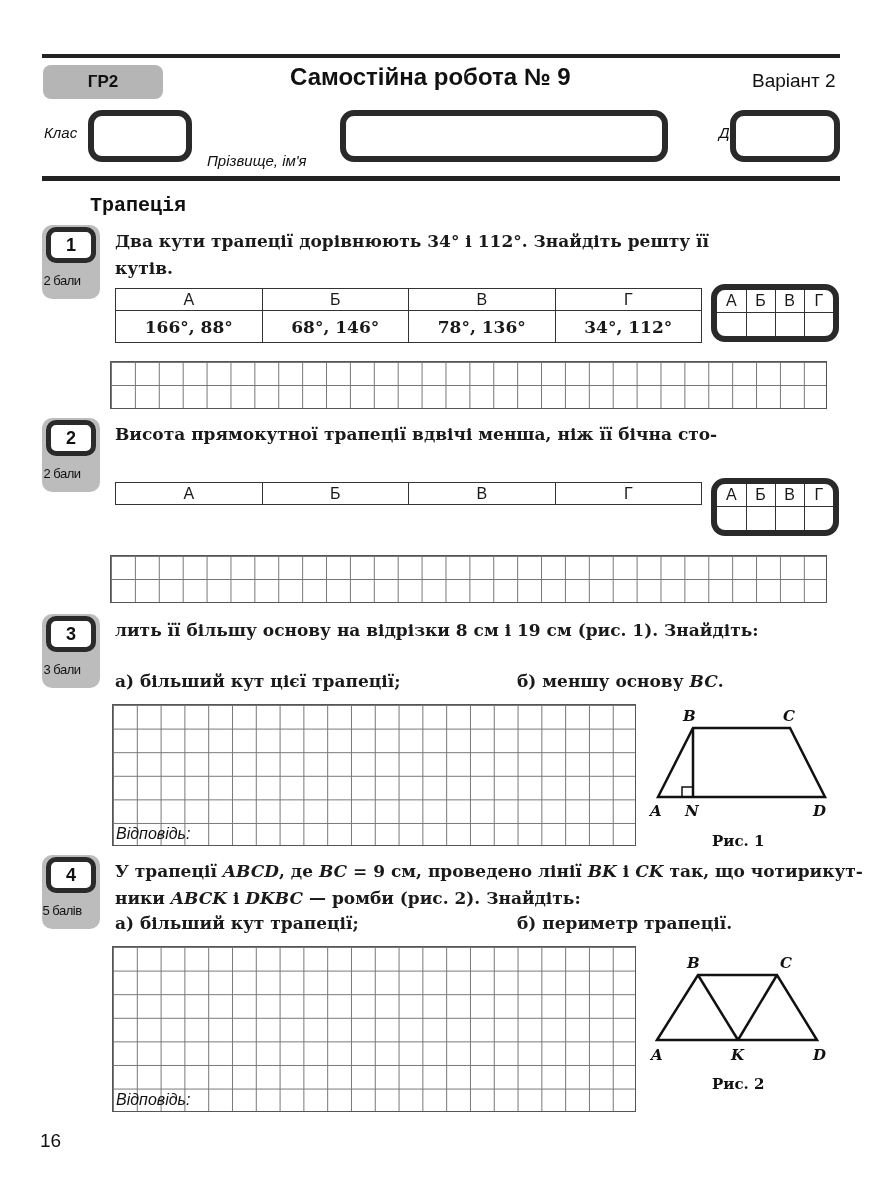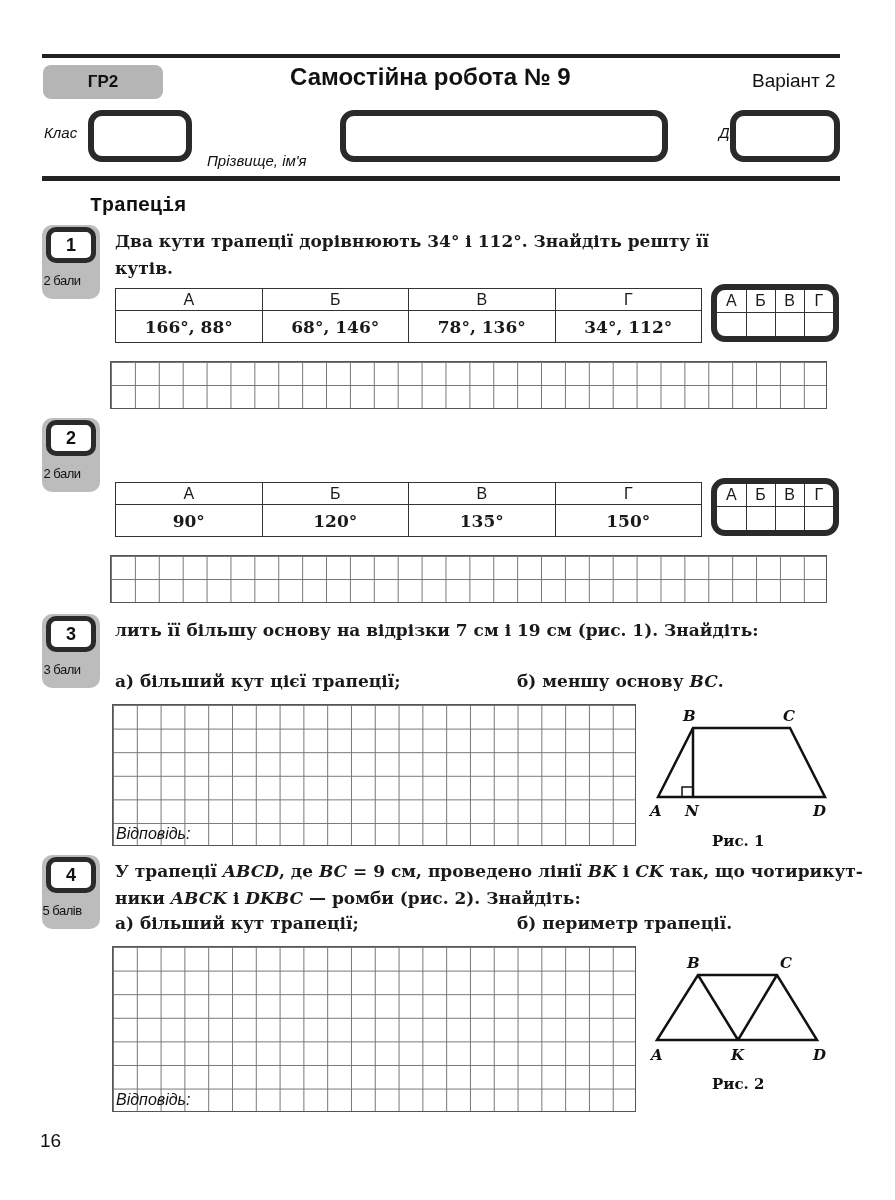--- a/index.html
+++ b/index.html
@@ -116,34 +116,29 @@
 </div>
 <div class="grid" style="left:110px; top:361px; width:717px; height:48px;">
   <div class="grid-cells" style="background-size:23.9px 23px;"></div>
 </div>
 
 <div class="q-badge" style="top:418px;">
   <div class="q-num">2</div>
   <div class="q-points">2 бали</div>
 </div>
 <div class="q-text" style="top:421px;">
+  <div>Висота прямокутної трапеції вдвічі менша, ніж її бічна сто-</div>
 </div>
 <table class="opts" style="top:482px;">
   <tbody>
       <tr class="h">
     <td>А</td>
     <td>Б</td>
     <td>В</td>
     <td>Г</td>
-  </tr>
-  <tr class="v">
-    <td>90°</td>
-    <td>120°</td>
-    <td>135°</td>
-    <td>150°</td>
   </tr>
 </tbody>
   </table>
 <div class="ans-box" style="top:478px;">
   <table>
     <tbody>
         <tr>
       <td>А</td>
       <td>Б</td>
       <td>В</td>
@@ -160,21 +155,21 @@
 </div>
 <div class="grid" style="left:110px; top:555px; width:717px; height:48px;">
   <div class="grid-cells" style="background-size:23.9px 23px;"></div>
 </div>
 
 <div class="q-badge" style="top:614px;">
   <div class="q-num">3</div>
   <div class="q-points">3 бали</div>
 </div>
 <div class="q-text" style="top:617px;">
-  <div>лить її більшу основу на відрізки 7 см і 19 см (рис. 1). Знайдіть:</div>
+  <div>лить її більшу основу на відрізки 8 см і 19 см (рис. 1). Знайдіть:</div>
 </div>
 <div class="sub-a" style="left:115px; top:671px;">а) більший кут цієї трапеції;</div>
 <div class="sub-b" style="left:517px; top:671px;"><span>б) меншу основу </span><i>BC</i><span>.</span></div>
 
 <div class="grid" style="left:112px; top:704px; width:524px; height:142px;">
   <div class="grid-cells" style="background-size:23.8px 23.6px;"></div>
   <div class="answer-label">Відповідь:</div>
 </div>
 
 <svg class="figure" style="left:645px; top:700px;" width="200" height="120">

